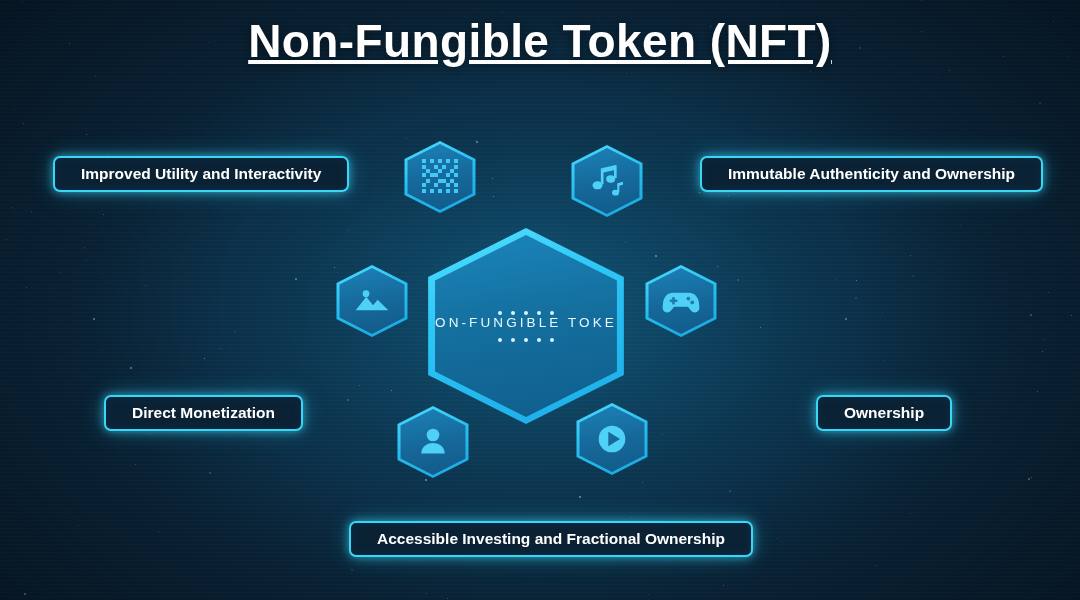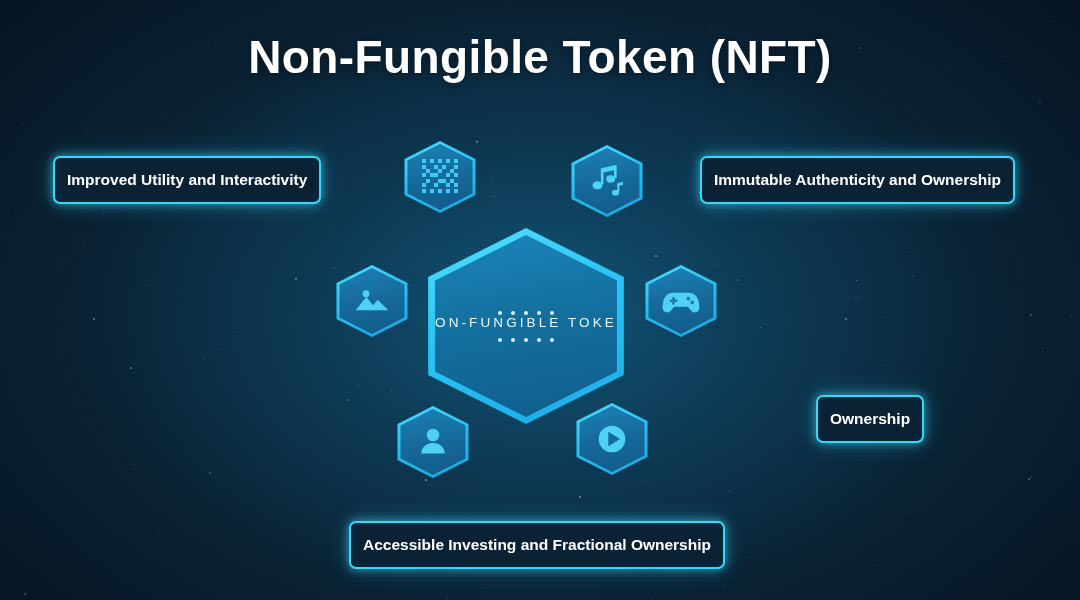--- a/index.html
+++ b/index.html
@@ -31,27 +31,28 @@
   #vignette {
     position:absolute; inset:0;
     background:radial-gradient(ellipse 780px 520px at 50% 50%, rgba(0,0,0,0) 40%, rgba(3,10,18,0.55) 100%);
     pointer-events:none;
   }
   #stars { position:absolute; inset:0; pointer-events:none; }
   .star { position:absolute; background:#cfe9f5; border-radius:50%; }
 
   
   #title {
-    position:absolute; top:30px; left:0; width:1080px;
+    position:absolute; top:14px; left:0; width:1080px;
     text-align:center;
     font-size:46px;
     font-weight:bold;
     letter-spacing:0.4px;
     color:#ffffff;
     text-shadow:0 2px 10px rgba(0,0,0,0.45);
+    text-decoration:underline;
   }
 
   
   #center-hex-wrap { position:absolute; left:413px; top:228px; width:226px; height:196px; }
   #center-hex-outer {
     position:absolute; inset:0; width:226px; height:196px;
     clip-path:polygon(50% 0%, 93.3% 25%, 93.3% 75%, 50% 100%, 6.7% 75%, 6.7% 25%);
     background:linear-gradient(160deg,#56e2ff 0%,#2cc6f6 40%,#1aa9e6 100%);
     filter:drop-shadow(0 0 16px rgba(60,220,255,0.95)) drop-shadow(0 0 38px rgba(40,180,240,0.6));
   }
@@ -94,22 +95,22 @@
   
   .label-box {
     position:absolute;
     display:flex; align-items:center; justify-content:center;
     background:#0b2235;
     border:2px solid #3ad6f5;
     border-radius:7px;
     color:#ffffff;
     font-size:15.5px;
     font-weight:bold;
-    padding:0 12px;
-    height:48px;
+    padding:0 26px;
+    height:36px;
     white-space:nowrap;
     box-shadow:0 0 10px rgba(58,214,245,0.65), 0 0 22px rgba(45,185,225,0.35), inset 0 0 8px rgba(10,50,80,0.6);
   }
 
   
   #brand { position:absolute; left:24px; top:552px; display:flex; align-items:center; gap:9px; }
   #brand-mark {
     width:27px; height:30px;
     display:grid;
     grid-template-columns:repeat(5,1fr);
@@ -382,19 +383,20 @@
           <path d="M9.9 7.9 L16.6 12 L9.9 16.1 Z" fill="#17699a"></path>
         </svg>
       </span>
     </div>
   </div>
 
   <div class="label-box" style="left:53px; top:156px;">Improved Utility and Interactivity</div>
 
   <div class="label-box" style="left:700px; top:156px;">Immutable Authenticity and Ownership</div>
 
+  <div class="label-box" style="left:104px; top:395px;">Direct Monetization</div>
 
   <div class="label-box" style="left:816px; top:395px;">Ownership</div>
 
   <div class="label-box" style="left:349px; top:521px;">Accessible Investing and Fractional Ownership</div>
 
 
 </div>
 
 </body></html>

